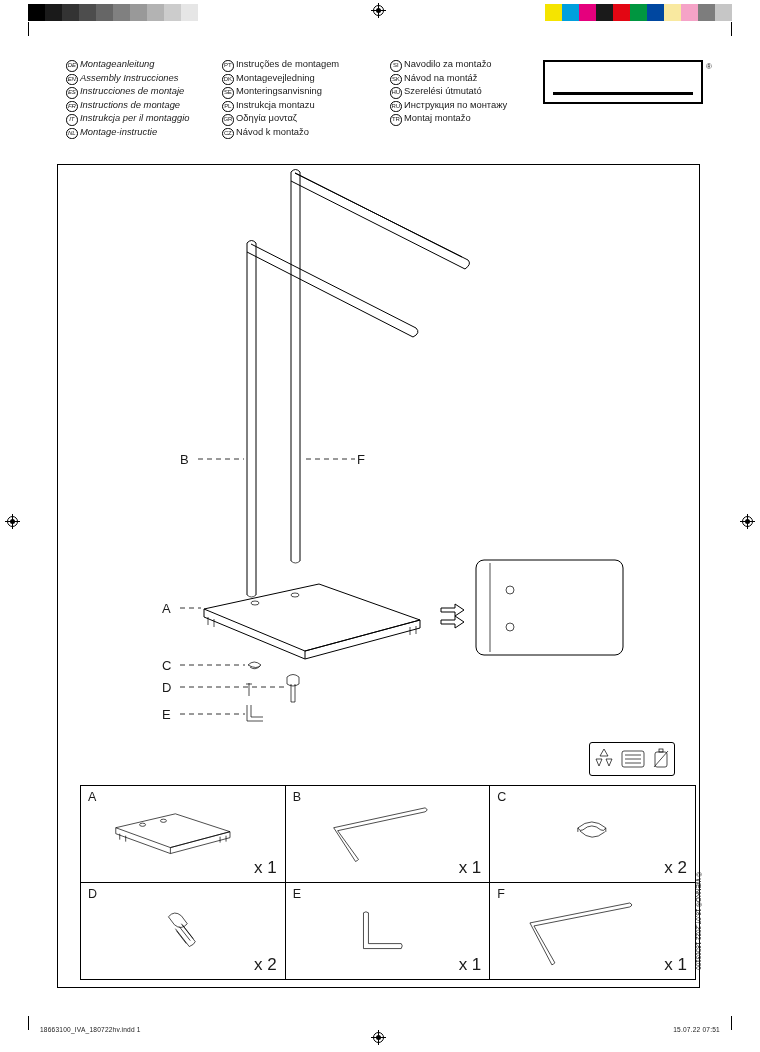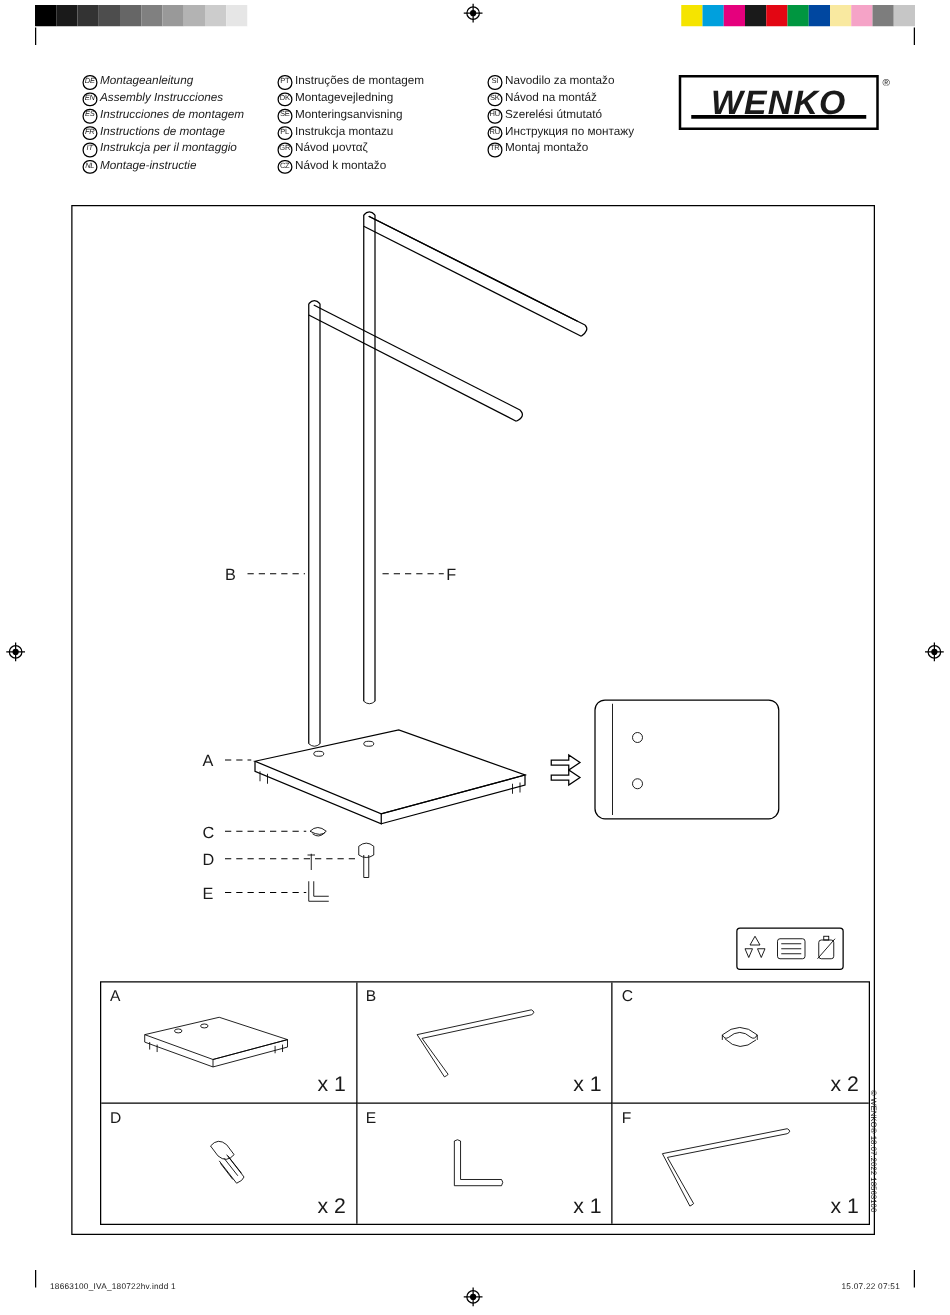--- a/index.html
+++ b/index.html
@@ -290,21 +290,21 @@
   <div class="lang-row">
     <span class="lang-code"><span class="ccircle">DE</span></span>
     <span>Montageanleitung</span>
   </div>
   <div class="lang-row">
     <span class="lang-code"><span class="ccircle">EN</span></span>
     <span>Assembly Instrucciones</span>
   </div>
   <div class="lang-row">
     <span class="lang-code"><span class="ccircle">ES</span></span>
-    <span>Instrucciones de montagem</span>
+    <span>Instrucciones de montaje</span>
   </div>
   <div class="lang-row">
     <span class="lang-code"><span class="ccircle">FR</span></span>
     <span>Instructions de montage</span>
   </div>
   <div class="lang-row">
     <span class="lang-code"><span class="ccircle">IT</span></span>
     <span>Instrukcja per il montaggio</span>
   </div>
   <div class="lang-row">
@@ -325,21 +325,21 @@
   <div class="lang-row">
     <span class="lang-code"><span class="ccircle">SE</span></span>
     <span>Monteringsanvisning</span>
   </div>
   <div class="lang-row">
     <span class="lang-code"><span class="ccircle">PL</span></span>
     <span>Instrukcja montazu</span>
   </div>
   <div class="lang-row">
     <span class="lang-code"><span class="ccircle">GR</span></span>
-    <span>Návod μονταζ</span>
+    <span>Οδηγία μονταζ</span>
   </div>
   <div class="lang-row">
     <span class="lang-code"><span class="ccircle">CZ</span></span>
     <span>Návod k montažo</span>
   </div>
 </div>
 
 <div class="lang-block" style="left:390px; top:58px;">
   <div class="lang-row">
     <span class="lang-code"><span class="ccircle">SI</span></span>
@@ -357,21 +357,20 @@
     <span class="lang-code"><span class="ccircle">RU</span></span>
     <span>Инструкция по монтажу</span>
   </div>
   <div class="lang-row">
     <span class="lang-code"><span class="ccircle">TR</span></span>
     <span>Montaj montažo</span>
   </div>
 </div>
 
 <div class="logo-box">
-  <div class="logo-text">WENKO</div>
   <div class="logo-underline"></div>
   <div class="logo-reg">®</div>
 </div>
 
 <div class="frame">
   <svg width="641" height="822" viewBox="0 0 641 822">
 
     <g>
       <path class="ln" d="M233,7 L233,396"></path>
       <path class="ln" d="M242,7 L242,396"></path>

